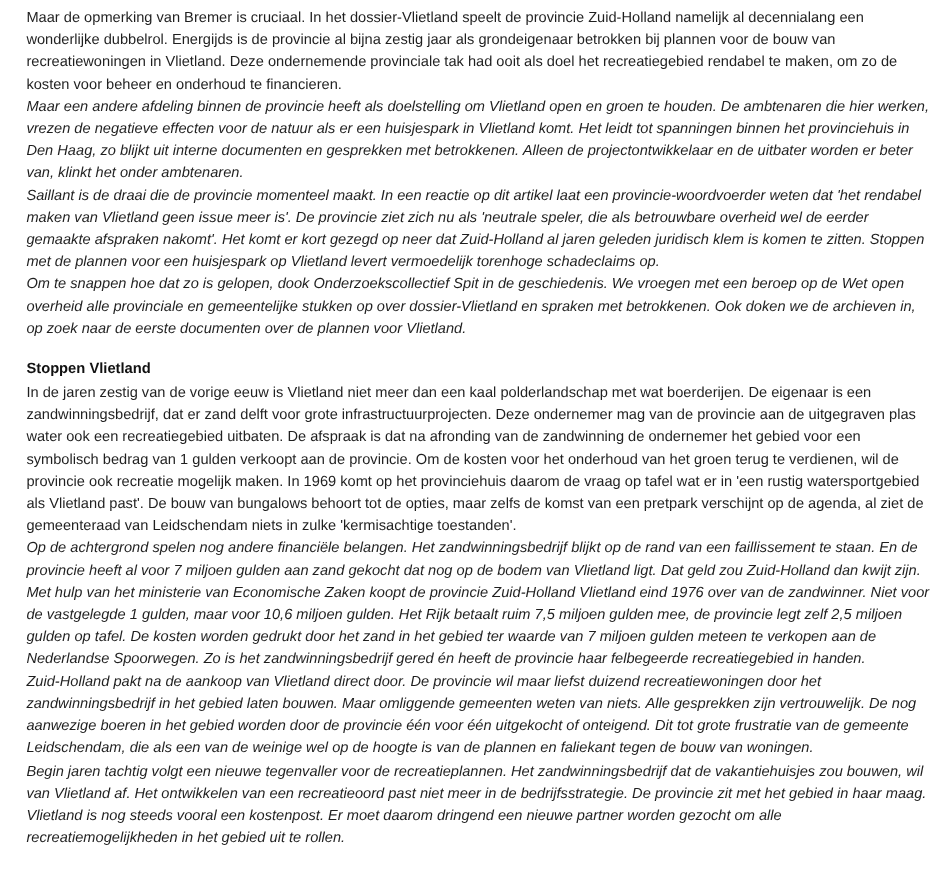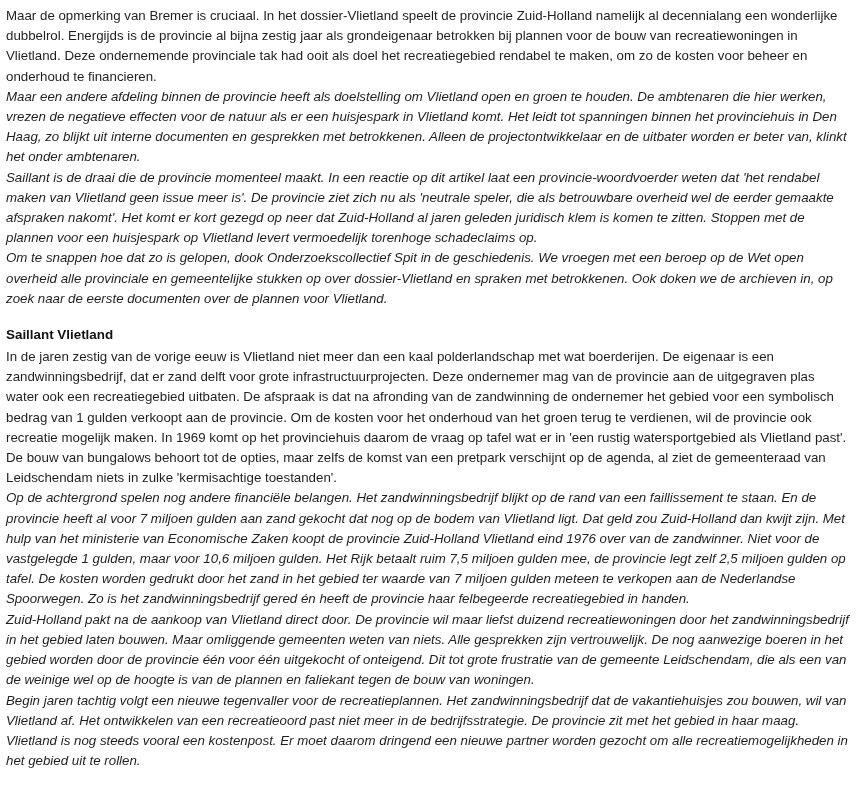--- a/index.html
+++ b/index.html
@@ -10,21 +10,21 @@
   body {
     width: 857px;
     height: 804px;
     font-family: "Liberation Sans", sans-serif;
     color: #1a1a1a;
     -webkit-font-smoothing: antialiased;
   }
   #article {
     box-sizing: border-box;
     width: 857px;
-    padding: 6px 8px 0 6px;
+    padding: 6px 8px 0 24px;
   }
   p.para {
     margin: 0 0 0 0;
     font-size: 13.3px;
     line-height: 20.2px;
     color: #1f1f1f;
     text-align: left;
   }
   p.para + p.para {
     margin-top: 0px;
@@ -46,20 +46,20 @@
 
 <div id="article">
 
   <p class="para">Maar de opmerking van Bremer is cruciaal. In het dossier-Vlietland speelt de provincie Zuid-Holland namelijk al decennialang een wonderlijke dubbelrol. Energijds is de provincie al bijna zestig jaar als grondeigenaar betrokken bij plannen voor de bouw van recreatiewoningen in Vlietland. Deze ondernemende provinciale tak had ooit als doel het recreatiegebied rendabel te maken, om zo de kosten voor beheer en onderhoud te financieren.</p>
   <p class="para">Maar een andere afdeling binnen de provincie heeft als doelstelling om Vlietland open en groen te houden. De ambtenaren die hier werken, vrezen de negatieve effecten voor de natuur als er een huisjespark in Vlietland komt. Het leidt tot spanningen binnen het provinciehuis in Den Haag, zo blijkt uit interne documenten en gesprekken met betrokkenen. Alleen de projectontwikkelaar en de uitbater worden er beter van, klinkt het onder ambtenaren.</p>
   <p class="para">Saillant is de draai die de provincie momenteel maakt. In een reactie op dit artikel laat een provincie-woordvoerder weten dat 'het rendabel maken van Vlietland geen issue meer is'. De provincie ziet zich nu als 'neutrale speler, die als betrouwbare overheid wel de eerder gemaakte afspraken nakomt'. Het komt er kort gezegd op neer dat Zuid-Holland al jaren geleden juridisch klem is komen te zitten. Stoppen met de plannen voor een huisjespark op Vlietland levert vermoedelijk torenhoge schadeclaims op.</p>
   <p class="para">Om te snappen hoe dat zo is gelopen, dook Onderzoekscollectief Spit in de geschiedenis. We vroegen met een beroep op de Wet open overheid alle provinciale en gemeentelijke stukken op over dossier-Vlietland en spraken met betrokkenen. Ook doken we de archieven in, op zoek naar de eerste documenten over de plannen voor Vlietland.</p>
 
   <div class="section-spacer"></div>
 
-  <h2 class="heading">Saillant Vlietland</h2>
+  <h2 class="heading">Stoppen Vlietland</h2>
 
   <p class="para">In de jaren zestig van de vorige eeuw is Vlietland niet meer dan een kaal polderlandschap met wat boerderijen. De eigenaar is een zandwinningsbedrijf, dat er zand delft voor grote infrastructuurprojecten. Deze ondernemer mag van de provincie aan de uitgegraven plas water ook een recreatiegebied uitbaten. De afspraak is dat na afronding van de zandwinning de ondernemer het gebied voor een symbolisch bedrag van 1 gulden verkoopt aan de provincie. Om de kosten voor het onderhoud van het groen terug te verdienen, wil de provincie ook recreatie mogelijk maken. In 1969 komt op het provinciehuis daarom de vraag op tafel wat er in 'een rustig watersportgebied als Vlietland past'. De bouw van bungalows behoort tot de opties, maar zelfs de komst van een pretpark verschijnt op de agenda, al ziet de gemeenteraad van Leidschendam niets in zulke 'kermisachtige toestanden'.</p>
   <p class="para">Op de achtergrond spelen nog andere financiële belangen. Het zandwinningsbedrijf blijkt op de rand van een faillissement te staan. En de provincie heeft al voor 7 miljoen gulden aan zand gekocht dat nog op de bodem van Vlietland ligt. Dat geld zou Zuid-Holland dan kwijt zijn. Met hulp van het ministerie van Economische Zaken koopt de provincie Zuid-Holland Vlietland eind 1976 over van de zandwinner. Niet voor de vastgelegde 1 gulden, maar voor 10,6 miljoen gulden. Het Rijk betaalt ruim 7,5 miljoen gulden mee, de provincie legt zelf 2,5 miljoen gulden op tafel. De kosten worden gedrukt door het zand in het gebied ter waarde van 7 miljoen gulden meteen te verkopen aan de Nederlandse Spoorwegen. Zo is het zandwinningsbedrijf gered én heeft de provincie haar felbegeerde recreatiegebied in handen.</p>
   <p class="para">Zuid-Holland pakt na de aankoop van Vlietland direct door. De provincie wil maar liefst duizend recreatiewoningen door het zandwinningsbedrijf in het gebied laten bouwen. Maar omliggende gemeenten weten van niets. Alle gesprekken zijn vertrouwelijk. De nog aanwezige boeren in het gebied worden door de provincie één voor één uitgekocht of onteigend. Dit tot grote frustratie van de gemeente Leidschendam, die als een van de weinige wel op de hoogte is van de plannen en faliekant tegen de bouw van woningen.</p>
   <p class="para">Begin jaren tachtig volgt een nieuwe tegenvaller voor de recreatieplannen. Het zandwinningsbedrijf dat de vakantiehuisjes zou bouwen, wil van Vlietland af. Het ontwikkelen van een recreatieoord past niet meer in de bedrijfsstrategie. De provincie zit met het gebied in haar maag. Vlietland is nog steeds vooral een kostenpost. Er moet daarom dringend een nieuwe partner worden gezocht om alle recreatiemogelijkheden in het gebied uit te rollen.</p>
 
 </div>
 
 </body></html>

